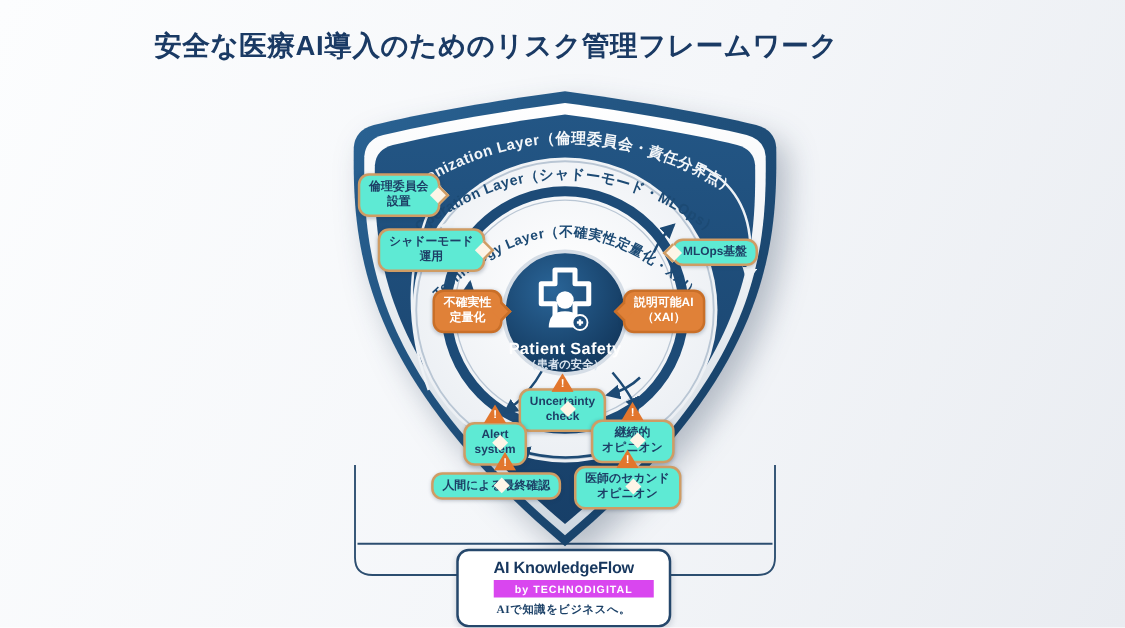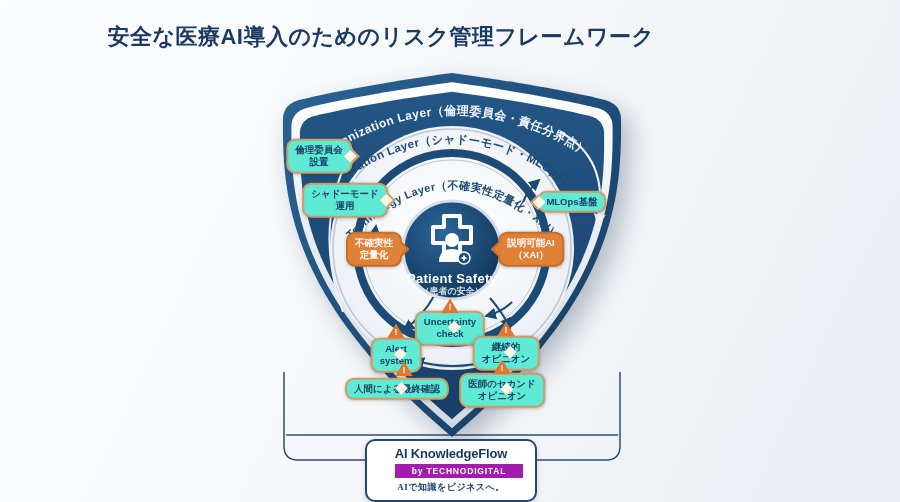--- a/index.html
+++ b/index.html
@@ -3,21 +3,21 @@
 <meta charset="utf-8">
 <style>
   html,body{margin:0;padding:0;}
   body{
     width:900px;height:502px;overflow:hidden;position:relative;
     font-family:"Liberation Sans","DejaVu Sans",sans-serif;
     background:linear-gradient(115deg,#fcfdfe 0%,#f4f6f9 55%,#e9ecf1 100%);
   }
   .stage{position:absolute;inset:0;}
   .page-title{
-    position:absolute;top:22px;left:0;width:762px;text-align:center;
+    position:absolute;top:22px;left:16px;width:762px;text-align:center;
     font-size:22px;font-weight:bold;color:#1a3a64;letter-spacing:.5px;z-index:5;
   }
   svg.diagram{position:absolute;left:0;top:0;z-index:1;}
   .shield-shadow{filter:drop-shadow(9px 11px 12px rgba(18,40,70,.28));}
   .arc-text{font-weight:bold;letter-spacing:.4px;}
   .arc-org{font-size:12px;fill:#f4f7fa;}
   .arc-op{font-size:11.5px;fill:#1c4a74;}
   .arc-tech{font-size:11px;fill:#1c4a74;}
   .ps-title{font-size:13px;font-weight:bold;fill:#ffffff;letter-spacing:.3px;}
   .ps-sub{font-size:9px;font-weight:bold;fill:#dce6f0;}
@@ -49,21 +49,21 @@
     color:#fff;font-size:9px;font-weight:bold;line-height:1;padding-bottom:2px;box-sizing:border-box;
   }
   
   .logo-box{
     position:absolute;left:451px;top:439px;transform:translateX(-50%);z-index:5;
     width:168px;background:#ffffff;border:2px solid #25476b;border-radius:10px;
     text-align:center;padding:5px 0 6px 0;box-shadow:0 2px 5px rgba(20,40,70,.18);
   }
   .logo-brand{font-size:13px;font-weight:bold;color:#17375e;letter-spacing:-.2px;}
   .logo-bar{
-    margin:3px 12px 3px 28px;background:#a21caf;color:#ffffff;
+    margin:3px 12px 3px 28px;background:#d946ef;color:#ffffff;
     font-size:8.5px;font-weight:bold;letter-spacing:.8px;padding:2px 0;
   }
   .logo-tagline{font-size:9px;font-weight:bold;color:#1d4268;letter-spacing:.5px;font-family:Liberation Serif, serif;}
 </style>
 </head>
 <body>
 
 <div class="stage">
 
   <div class="page-title">安全な医療AI導入のためのリスク管理フレームワーク</div>

